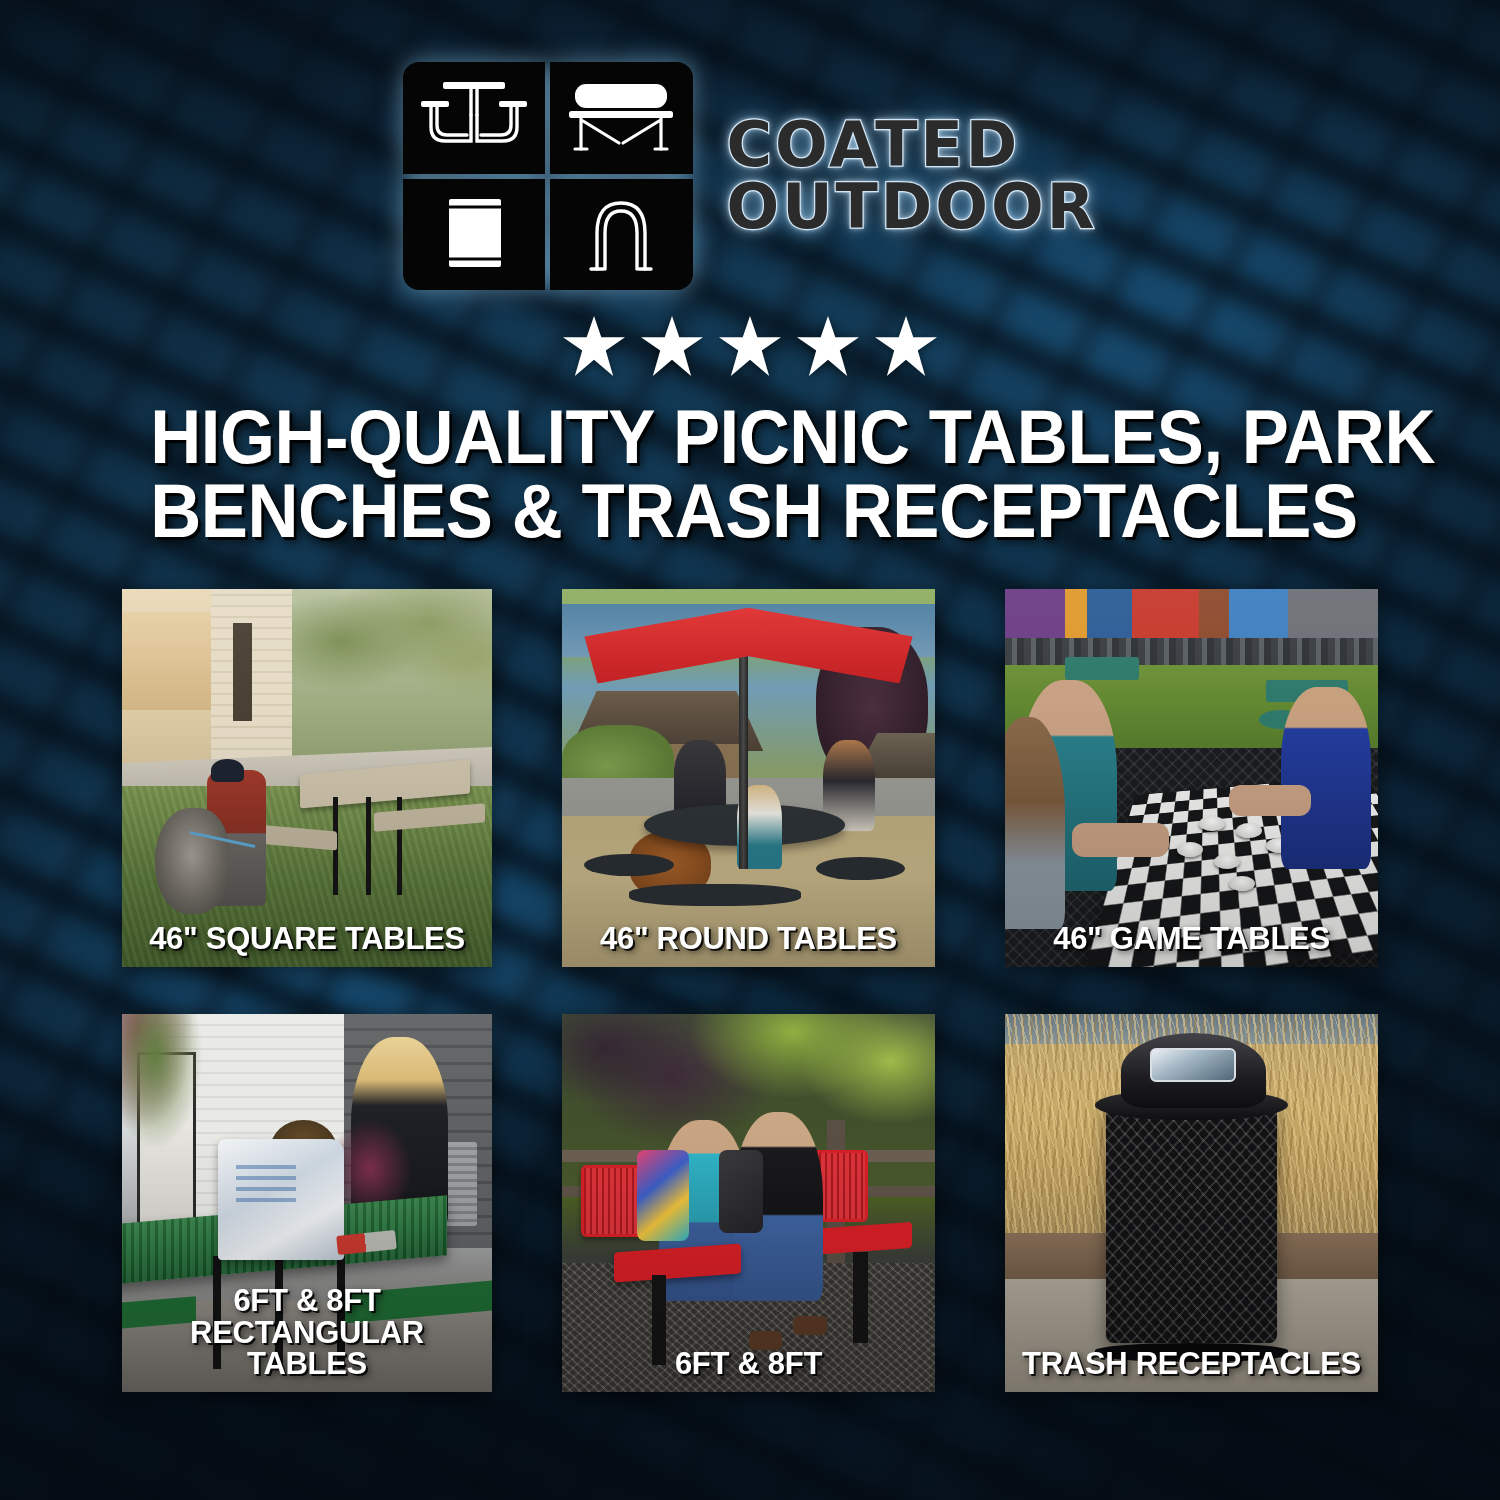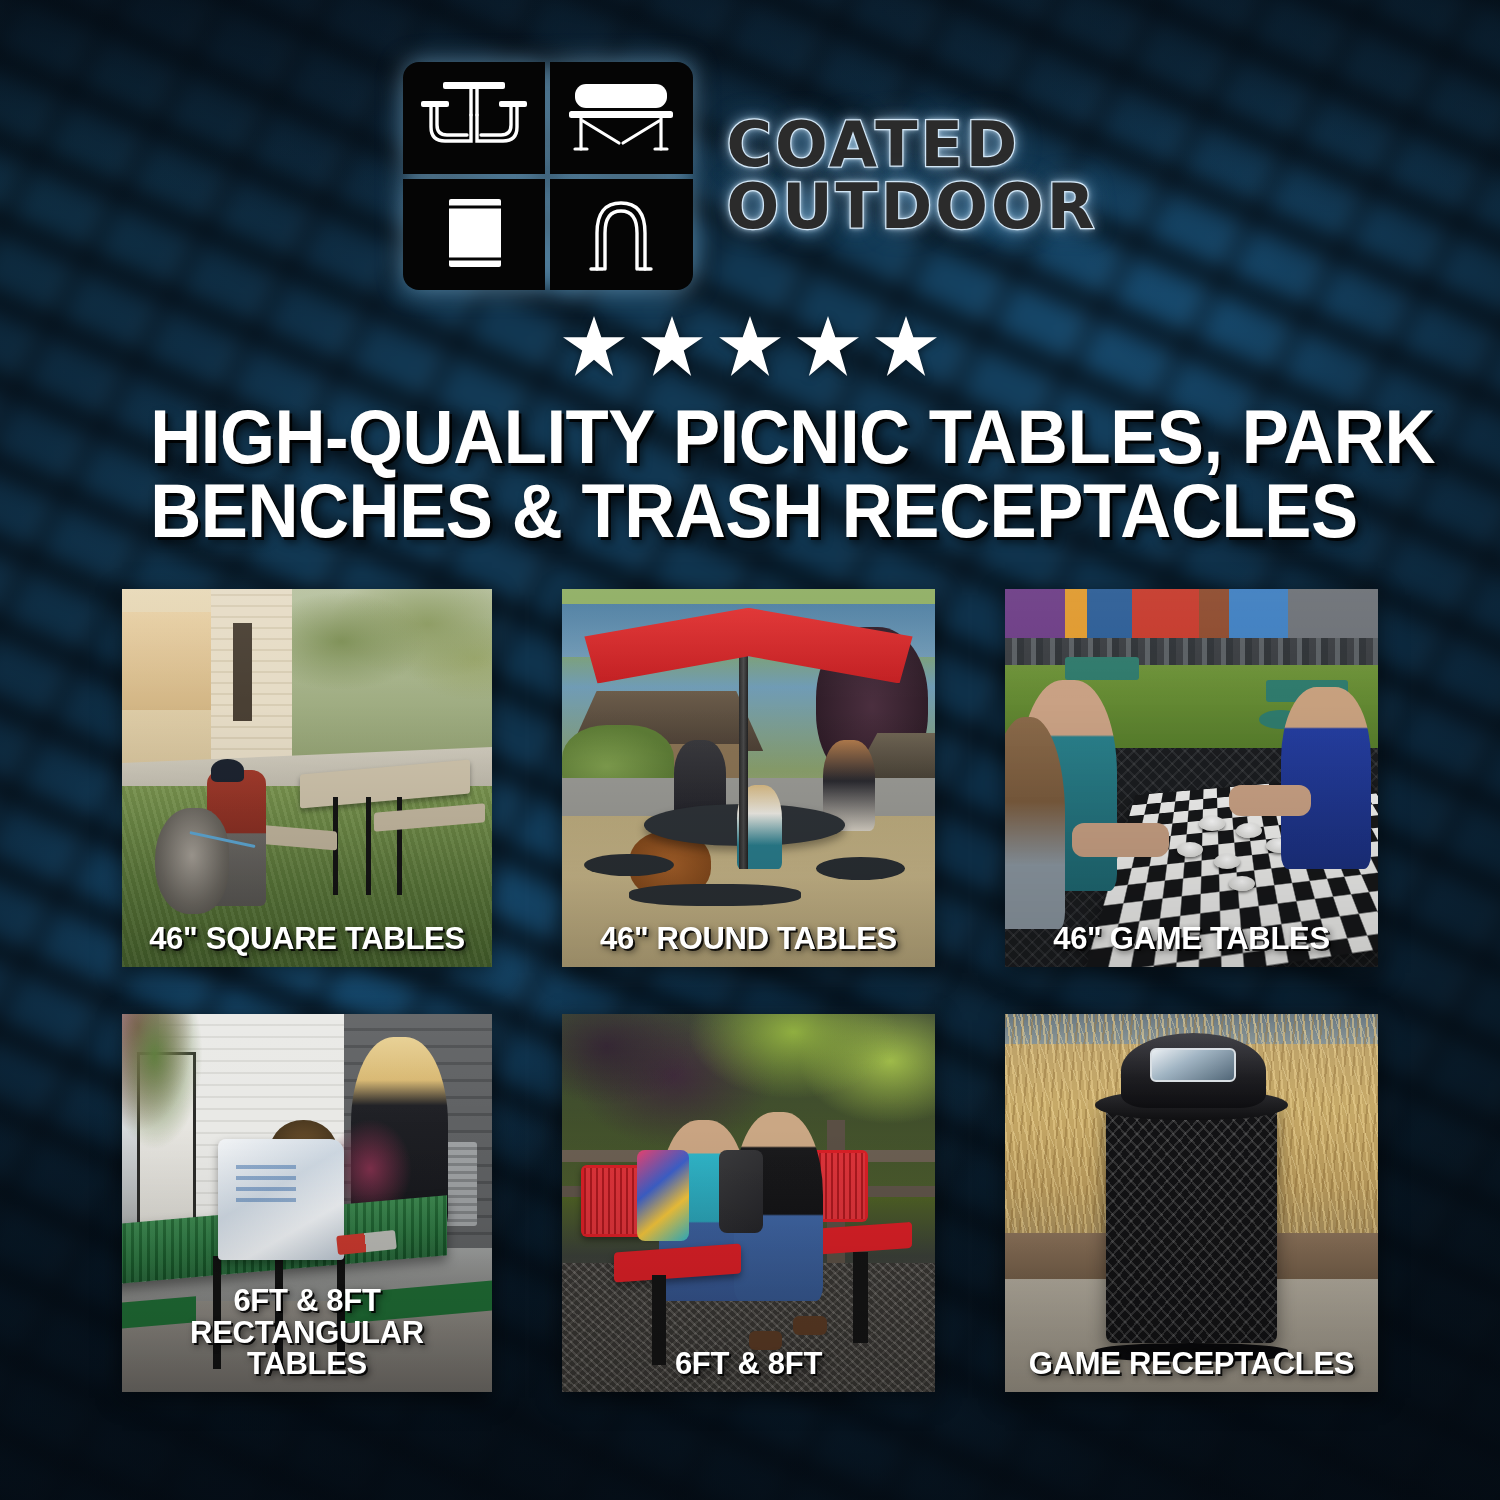--- a/index.html
+++ b/index.html
@@ -612,19 +612,19 @@
           <div class="mulch"></div>
           <div class="concrete"></div>
           <div class="base"></div>
           <div class="can"></div>
           <div class="rim"></div>
           <div class="dome"></div>
           <div class="slot"></div>
           <div class="sheen"></div>
         </div>
         <div class="caption">
-          <span>GAME RECEPTACLES</span>
+          <span>TRASH RECEPTACLES</span>
         </div>
       </div>
 
     </div>
   </div>
 </div>
 
 </body></html>

